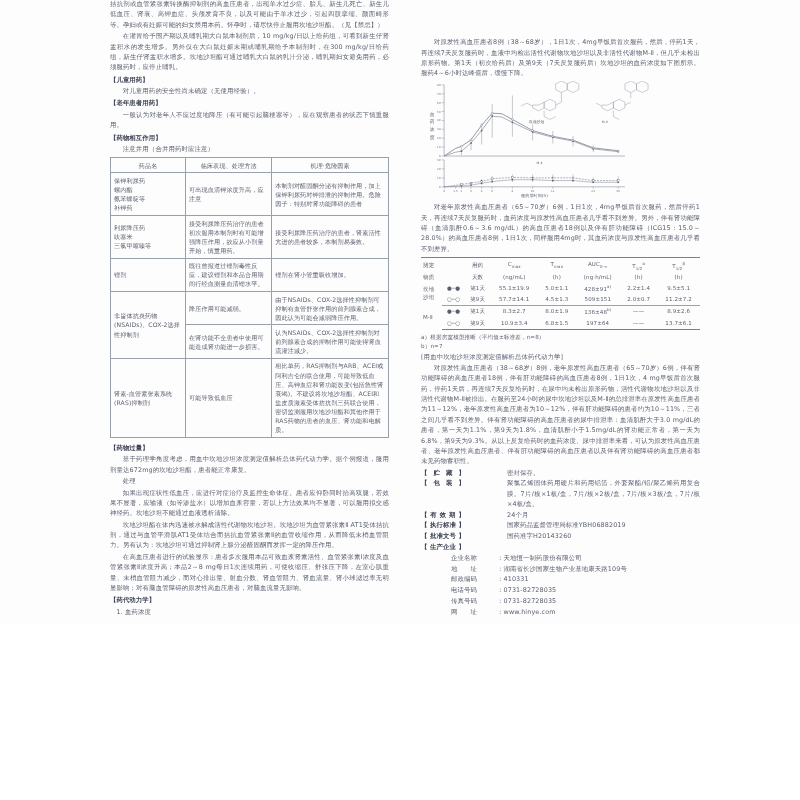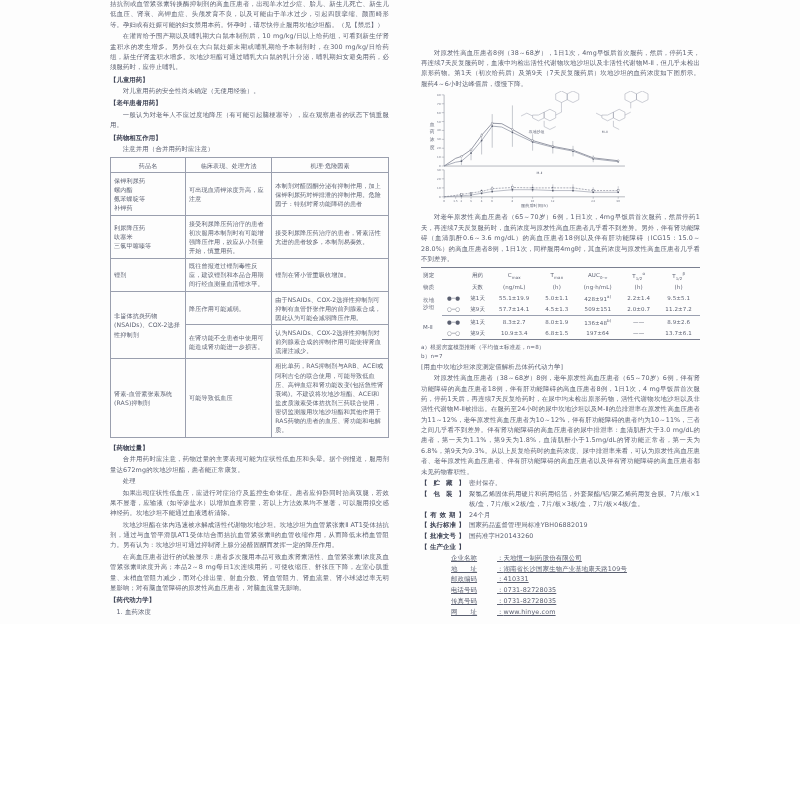--- a/index.html
+++ b/index.html
@@ -91,22 +91,22 @@
   
   .spec { display: flex; font-size: 6.4px; line-height: 1.6; margin: 0.5px 0; }
   .spec .k {
     flex: 0 0 44px;
     font-weight: bold;
     color: #3d4254;
     display: flex;
     justify-content: space-between;
   }
   .spec .k .br { font-weight: bold; }
-  .spec .v { flex: 1; padding-left: 4px; }
-  .mfg { font-size: 6.4px; line-height: 1.7; padding-left: 30px; text-decoration: underline; }
+  .spec .v { flex: 1; padding-left: 4px; margin-left: 38px; }
+  .mfg { font-size: 6.4px; line-height: 1.7; padding-left: 30px; }
   .mfg .row { display: flex; }
   .mfg .row .mk { flex: 0 0 46px; display: flex; justify-content: space-between; }
   .mfg .row .mv { flex: 1; }
 </style>
 </head>
 <body>
 
 <div class="sheet">
 
   <div class="col left">
@@ -166,21 +166,21 @@
         </tr>
         <tr>
           <td class="cname" style="white-space:pre-line">肾素-血管紧张素系统(RAS)抑制剂</td>
           <td class="cclin">可能导致低血压</td>
           <td class="cmech">相比单药，RAS抑制剂与ARB、ACEI或阿利吉仑的联合使用，可能导致低血压、高钾血症和肾功能改变(包括急性肾衰竭)。不建议将坎地沙坦酯、ACEI和盐皮质激素受体拮抗剂三药联合使用，密切监测服用坎地沙坦酯和其他作用于RAS药物的患者的血压、肾功能和电解质。</td>
         </tr>
       </tbody>
     </table>
 
     <p class="sec">【药物过量】</p>
-    <p class="ind">合并用药时应注意，药物过量的主要表现可能为症状性低血压和头晕。据个例报道，服用剂量达672mg的坎地沙坦酯，患者能正常康复。</p>
+    <p class="ind">基于药理学角度考虑，用血中坎地沙坦浓度测定值解析总体药代动力学。据个例报道，服用剂量达672mg的坎地沙坦酯，患者能正常康复。</p>
     <p class="subsec">处理</p>
     <p class="ind">如果出现症状性低血压，应进行对症治疗及监控生命体征。患者应仰卧同时抬高双腿，若效果不显著，应输液（如等渗盐水）以增加血浆容量，若以上方法效果均不显著，可以服用拟交感神经药。坎地沙坦不能通过血液透析清除。</p>
 
     <p class="ind">坎地沙坦酯在体内迅速被水解成活性代谢物坎地沙坦。坎地沙坦为血管紧张素Ⅱ AT1受体拮抗剂，通过与血管平滑肌AT1受体结合而拮抗血管紧张素Ⅱ的血管收缩作用，从而降低末梢血管阻力。另有认为：坎地沙坦可通过抑制肾上腺分泌醛固酮而发挥一定的降压作用。</p>
     <p class="ind">在高血压患者进行的试验显示：患者多次服用本品可致血浆肾素活性、血管紧张素Ⅰ浓度及血管紧张素Ⅱ浓度升高；本品2～8 mg每日1次连续用药，可使收缩压、舒张压下降，左室心肌重量、末梢血管阻力减少，而对心排出量、射血分数、肾血管阻力、肾血流量、肾小球滤过率无明显影响；对有脑血管障碍的原发性高血压患者，对脑血流量无影响。</p>
 
     <p class="sec">【药代动力学】</p>
     <p class="numhead">1. 血药浓度</p>
   </div>
 

